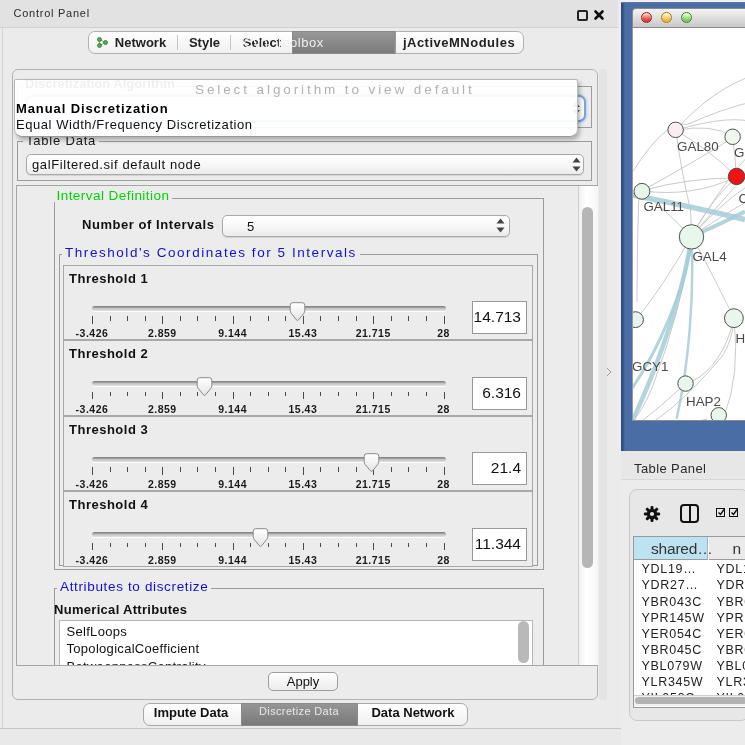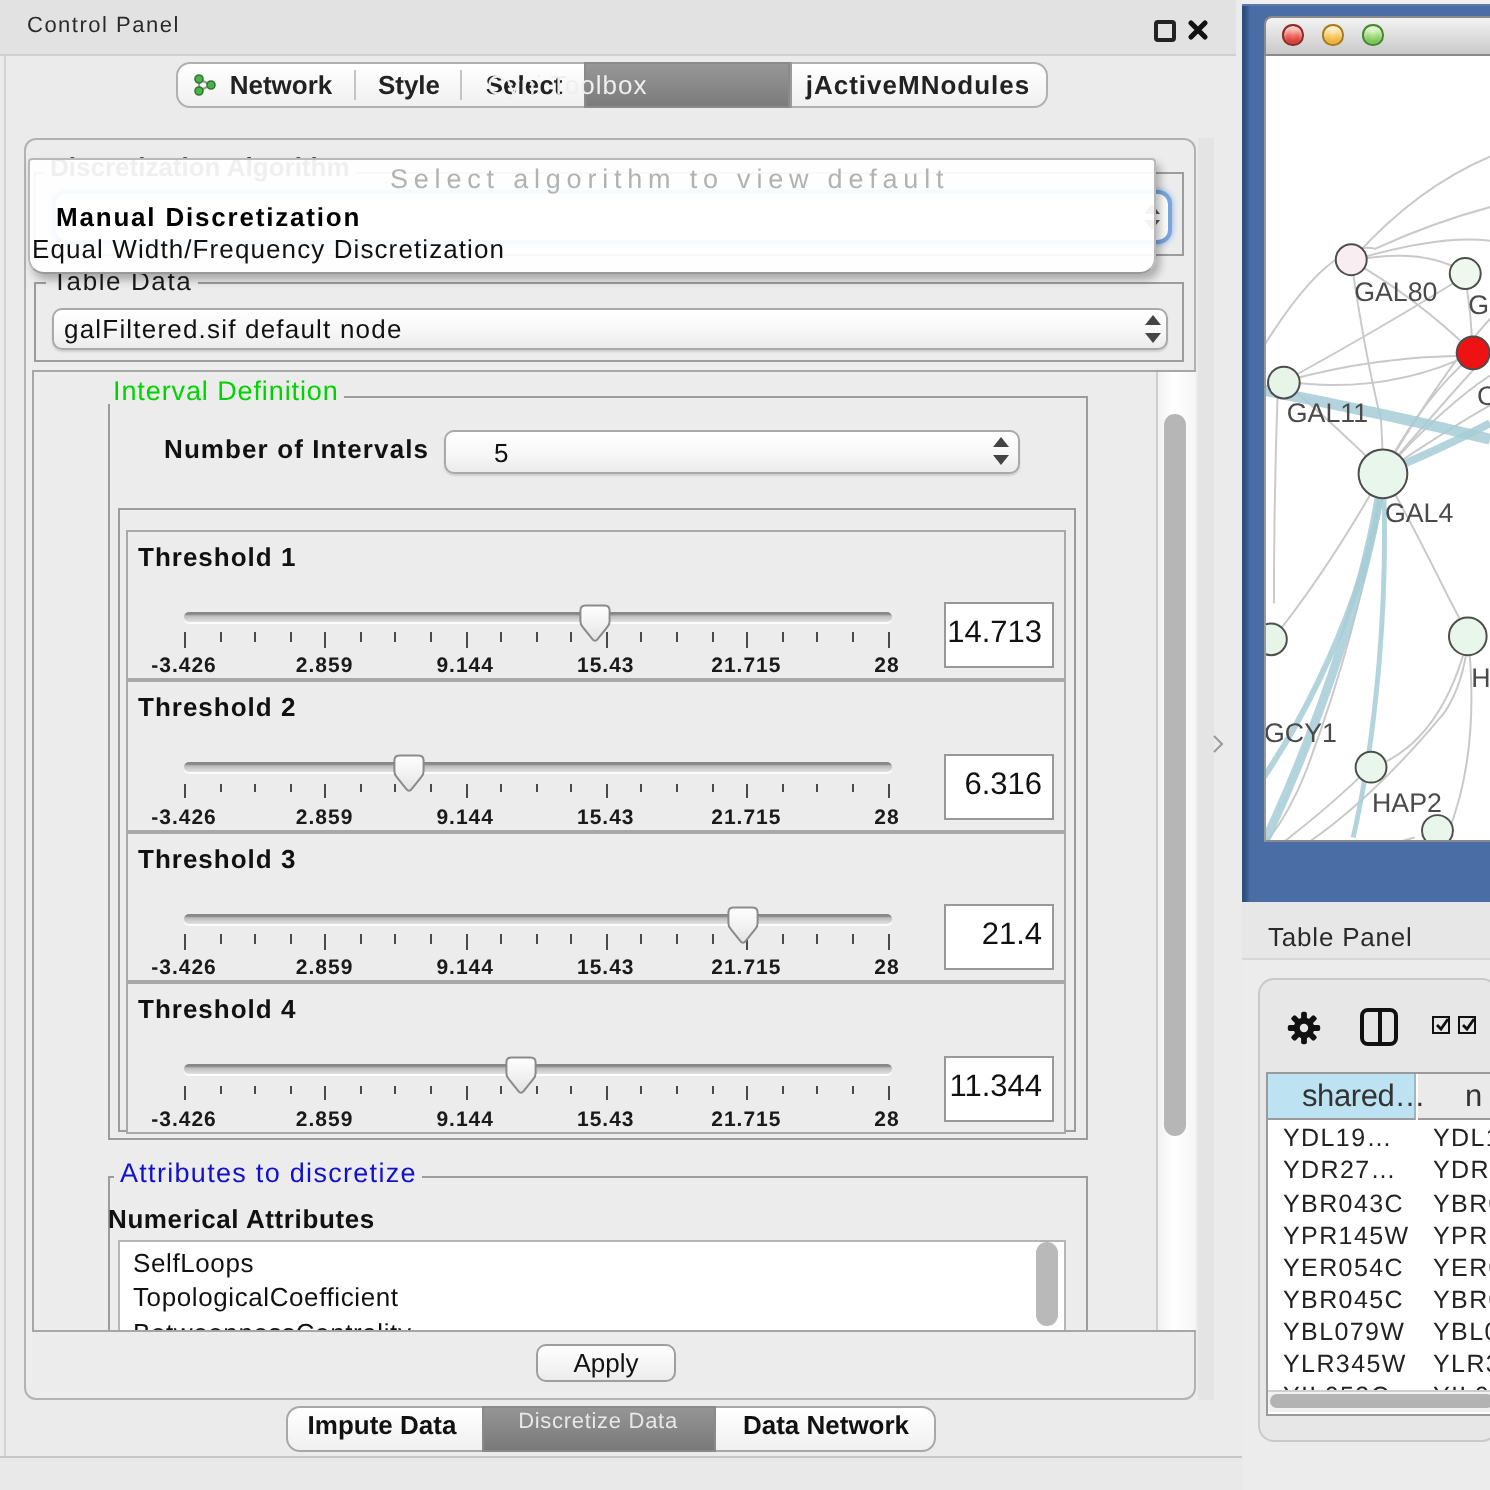--- a/index.html
+++ b/index.html
@@ -61,20 +61,21 @@
 <div class="abs" style="left:37.5px;top:11.5px;width:489.5px;height:372.0px;border:1px solid #9c9c9c;"></div>
 <div class="gtitle" style="left:37.0px;top:3.0px;color:#00d400;font-size:13.5px;letter-spacing:0.45px;">Interval Definition</div>
 <div class="abs bold" style="left:65.5px;top:30.5px;font-size:13px;letter-spacing:0.55px;color:#111;text-align:center;">Number of Intervals</div>
 <div class="combo" style="left:205.5px;top:28.5px;width:288px;height:22px;"></div>
 <div class="abs" style="left:230.5px;top:32.5px;font-size:13px;color:#111;">5</div>
 <svg class="abs" style="left:479.5px;top:32.0px;" width="9" height="15">
       <path d="M4.5 0.5 L8.5 5.5 L0.5 5.5 Z" fill="#444"></path>
       <path d="M4.5 14.5 L8.5 9.5 L0.5 9.5 Z" fill="#444"></path>
     </svg>
 <div class="abs" style="left:42.5px;top:68.0px;width:479px;height:311.5px;border:1px solid #9c9c9c;"></div>
+<div class="gtitle" style="left:45.5px;top:59.5px;color:#1111cc;font-size:13.5px;letter-spacing:1.55px;">Threshold's Coordinates for 5 Intervals</div>
 <div class="abs" style="left:46.0px;top:78.5px;width:470px;height:75.5px;border:1px solid #a8a8a8;background:#ececec;"></div>
 <div class="abs bold" style="left:52.5px;top:84.5px;font-size:13px;letter-spacing:0.5px;color:#111;">Threshold 1</div>
 <div class="abs" style="left:75.5px;top:119.8px;width:354px;height:5px;border-radius:2.5px;background:linear-gradient(#878787 0%,#878787 22%,#bdbdbd 40%,#e2e2e2 100%);box-shadow:0 1px 0 #fdfdfd;"></div>
 <div class="abs" style="left:75.50px;top:130.0px;width:1px;height:7.5px;background:#4a4a4a;"></div>
     <div class="abs" style="left:93.08px;top:130.0px;width:1px;height:4.5px;background:#4a4a4a;"></div>
     <div class="abs" style="left:110.65px;top:130.0px;width:1px;height:4.5px;background:#4a4a4a;"></div>
     <div class="abs" style="left:128.22px;top:130.0px;width:1px;height:4.5px;background:#4a4a4a;"></div>
     <div class="abs" style="left:145.80px;top:130.0px;width:1px;height:7.5px;background:#4a4a4a;"></div>
     <div class="abs" style="left:163.38px;top:130.0px;width:1px;height:4.5px;background:#4a4a4a;"></div>
     <div class="abs" style="left:180.95px;top:130.0px;width:1px;height:4.5px;background:#4a4a4a;"></div>
@@ -244,21 +245,21 @@
 <div class="abs" style="left:577.5px;top:186px;width:20px;height:479px;background:linear-gradient(90deg,#f1f1f1,#ffffff 40%,#f5f5f5);border-left:1px solid #cdcdcd;"></div>
 <div class="abs" style="left:581.5px;top:207px;width:11.5px;height:361px;border-radius:5.5px;background:#b6b6b6;"></div>
 <div class="abs" style="left:268px;top:671.5px;width:70px;height:19.5px;border:1px solid #9e9e9e;border-radius:5px;background:linear-gradient(#ffffff,#ececec);text-align:center;font-size:13px;line-height:18px;color:#111;">Apply</div>
 <div class="abs" style="left:143px;top:702.5px;width:325px;height:23.5px;background:linear-gradient(#ffffff,#f0f0f0);border:1px solid #a8a8a8;border-radius:7px;"></div>
 <div class="abs" style="left:240.5px;top:702.5px;width:117px;height:23.5px;background:linear-gradient(#959595,#797979);border:1px solid #8a8a8a;"></div>
 <div class="abs" style="left:91.0px;top:705px;width:200px;text-align:center;font-size:13px;color:#111;font-weight:bold;">Impute Data</div>
 <div class="abs" style="left:199.0px;top:705px;width:200px;text-align:center;font-size:11px;color:#e8e8e8;letter-spacing:0.35px;">Discretize Data</div>
 <div class="abs" style="left:313.0px;top:705px;width:200px;text-align:center;font-size:13px;color:#111;font-weight:bold;">Data Network</div>
 <div class="abs" style="left:13.5px;top:79px;width:564.5px;height:57.5px;background:rgba(255,255,255,0.93);border:1px solid #b9b9b9;border-bottom:1px solid #999;border-radius:2px 2px 8px 8px;box-shadow:2px 3px 4px rgba(0,0,0,0.28);"></div>
 <div class="abs" style="left:195px;top:82px;font-size:13.5px;letter-spacing:2.9px;color:#b2b2b2;">Select algorithm to view default</div>
-<div class="abs bold" style="left:16px;top:101px;font-size:13px;letter-spacing:0.9px;color:#000;margin-left:12px;">Manual Discretization</div>
+<div class="abs bold" style="left:16px;top:101px;font-size:13px;letter-spacing:0.9px;color:#000;">Manual Discretization</div>
 <div class="abs" style="left:16px;top:116.5px;font-size:13px;letter-spacing:0.55px;color:#111;">Equal Width/Frequency Discretization</div>
 <div class="abs" style="left:621px;top:0;width:124px;height:2px;background:#f0f0f0;"></div>
 <div class="abs" style="left:621px;top:2px;width:124px;height:449px;background:linear-gradient(90deg,#2e4f80 0,#2e4f80 1.5px,#4a6da6 4px,#4a6da6);border-top:1px solid #5b79a8;"></div>
 <div class="abs" style="left:632px;top:8px;width:113px;height:19.5px;background:linear-gradient(#f3f3f3,#c9c9c9);border:1px solid #8a8a8a;border-right:none;border-top-left-radius:4px;"></div>
 <div class="abs" style="left:641.3000000000001px;top:12.2px;width:10.6px;height:10.6px;border-radius:50%;background:radial-gradient(circle at 50% 30%, #ff9a94 0%, #d8403a 65%, #d8403a 100%);border:1px solid #8f2b28;box-shadow:inset 0 2px 2px rgba(255,255,255,0.7);"></div>
 <div class="abs" style="left:661.2px;top:12.2px;width:10.6px;height:10.6px;border-radius:50%;background:radial-gradient(circle at 50% 30%, #ffe9a8 0%, #eeb43c 65%, #eeb43c 100%);border:1px solid #a87c1e;box-shadow:inset 0 2px 2px rgba(255,255,255,0.7);"></div>
 <div class="abs" style="left:681.1px;top:12.2px;width:10.6px;height:10.6px;border-radius:50%;background:radial-gradient(circle at 50% 30%, #d2f5b0 0%, #7cc75c 65%, #7cc75c 100%);border:1px solid #46872f;box-shadow:inset 0 2px 2px rgba(255,255,255,0.7);"></div>
 <svg class="abs" style="left:632px;top:27.5px;background:#ffffff;border-left:1px solid #999;border-bottom:1px solid #8a8a8a;" width="113" height="393" viewBox="0 0 113 393">
 <g fill="none" stroke="#c9c9c9" stroke-width="1">
  <path d="M-10 160 Q 30 90 55 96 Q 90 80 125 72"></path>

